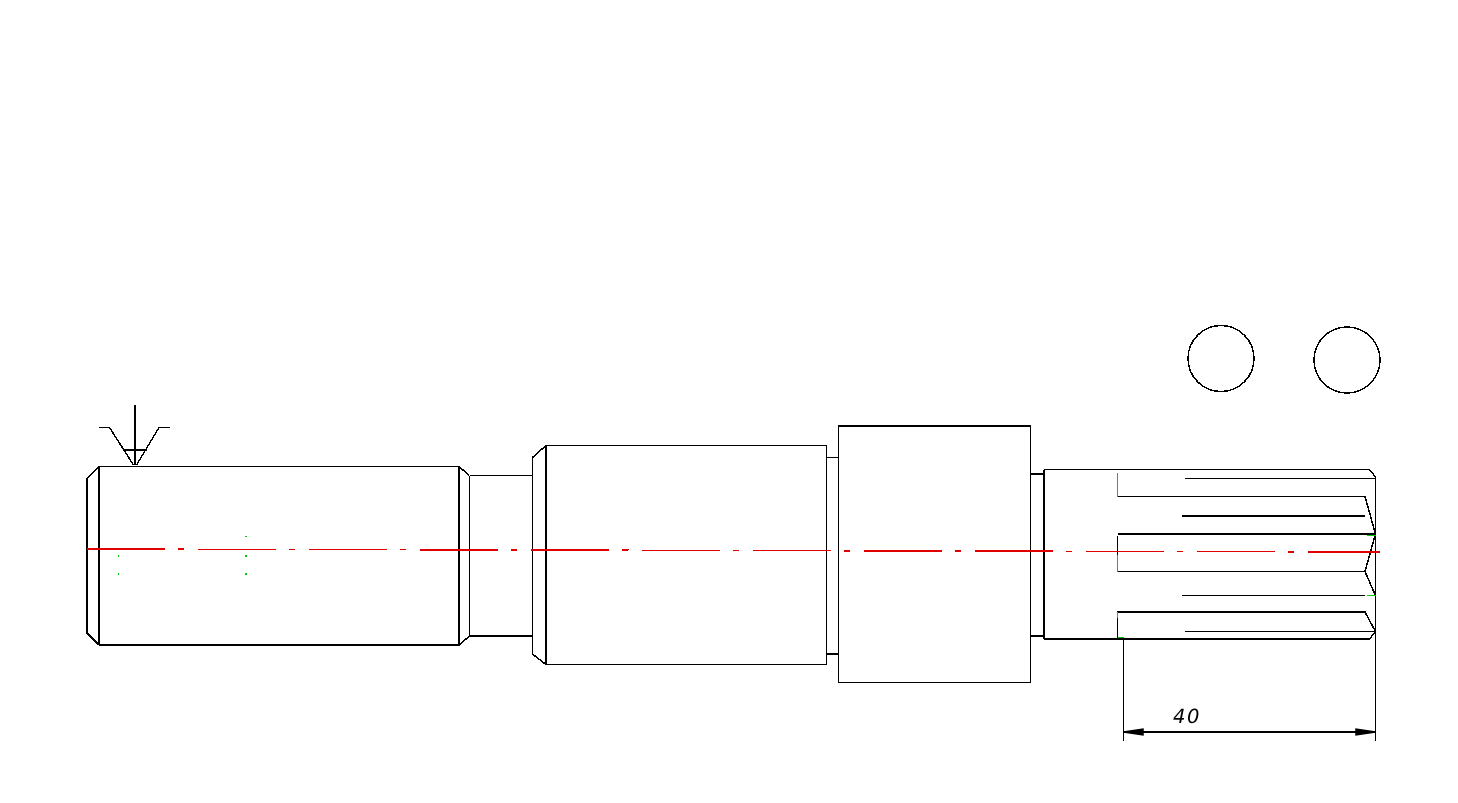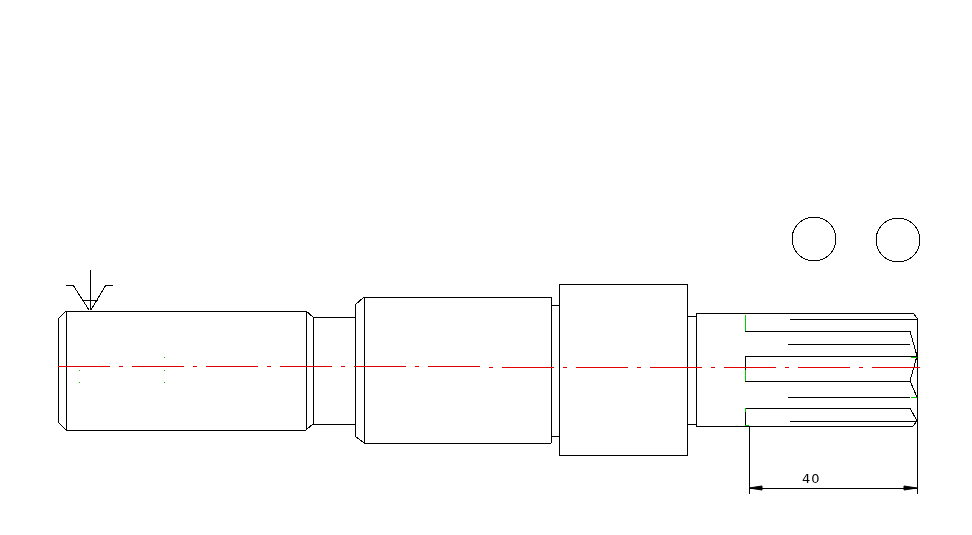--- a/index.html
+++ b/index.html
@@ -101,13 +101,13 @@
 
   <g stroke="#000" stroke-width="1" fill="none">
     <line x1="749" y1="426" x2="749" y2="494"></line>
     <line x1="917" y1="421" x2="917" y2="494"></line>
     <line x1="749" y1="488" x2="917" y2="488"></line>
     <polygon points="749,488 762,486 762,490" fill="#000"></polygon>
     <polygon points="917,488 904,486 904,490" fill="#000"></polygon>
   </g>
 </svg>
 
-<div class="dim-text" style="left:802px; top:471px;">40</div>
+<div class="dim-text" style="left:782px; top:471px;font-style:italic;">40</div>
 
 </body></html>

